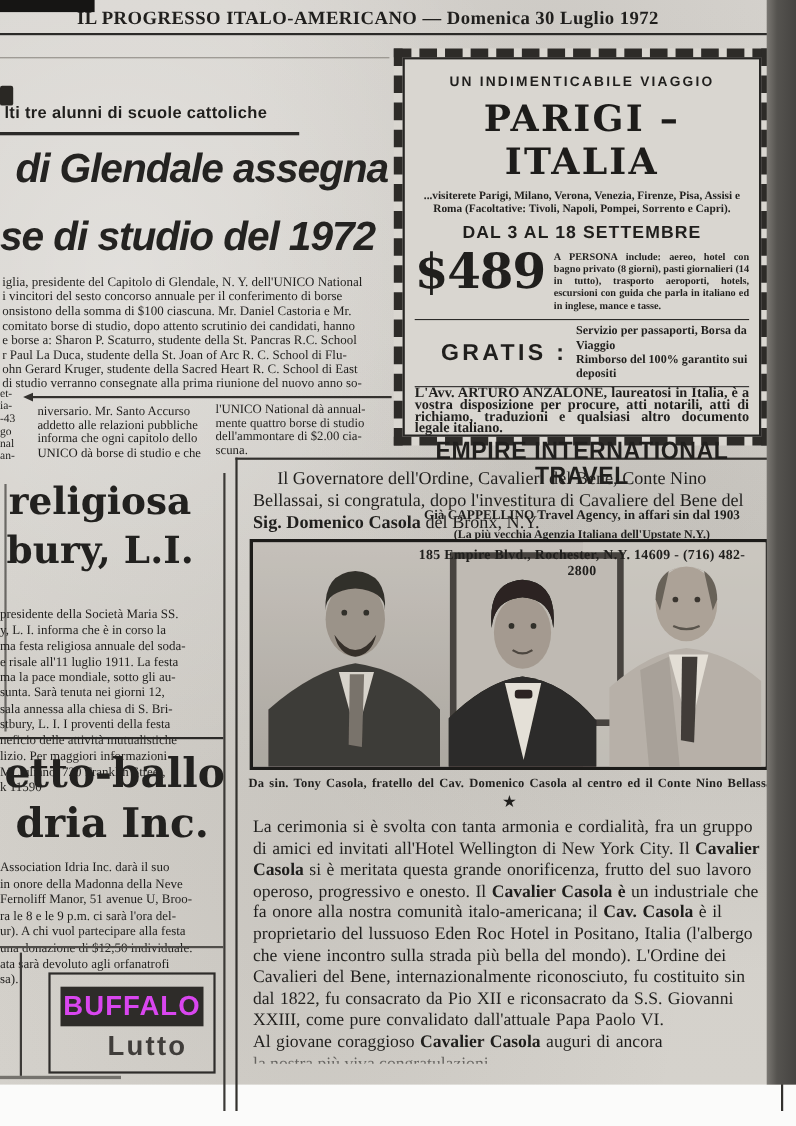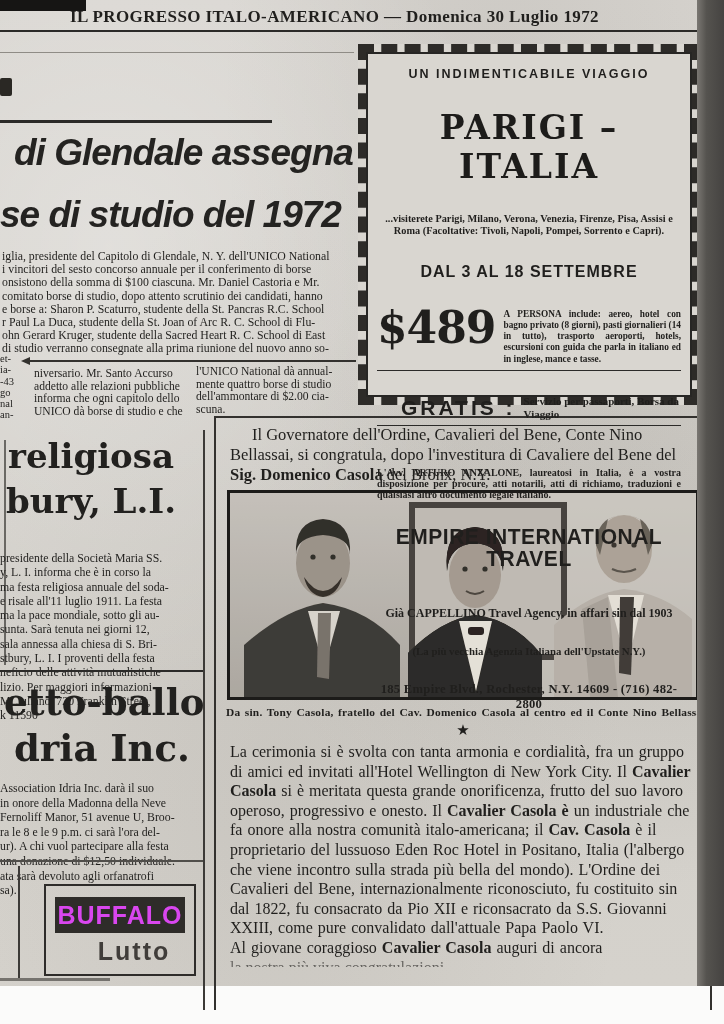--- a/index.html
+++ b/index.html
@@ -42,33 +42,33 @@
   #frag-col{left:0;top:353px;width:26px;}
   #frag-col div{font-size:10.5px;line-height:11.3px;}
   #fcol1{left:34px;top:368px;width:160px;}
   #fcol2{left:196px;top:366px;width:164px;}
   .fcol div{font-size:11.6px;line-height:12.6px;white-space:nowrap;}
 
   
   #ad{left:358px;top:44px;width:342px;height:361px;box-sizing:border-box;
       border:8px dashed #2d2b28;background:#d9d6d0;z-index:3;}
   #ad-inner{border:2px solid #272624;height:100%;box-sizing:border-box;padding:6px 9px 3px;
-      display:flex;flex-direction:column;gap:20px;}
+      display:flex;flex-direction:column;}
   .ctr{text-align:center;}
   #ad-tagline{font:bold 12.5px/1 "Liberation Sans","DejaVu Sans",sans-serif;letter-spacing:2px;margin-top:8px;}
   #ad-title{font-family:"DejaVu Serif",serif;font-weight:bold;font-size:33px;letter-spacing:2px;margin-top:7px;color:#1d1c1a;}
   #ad-itin{font-weight:bold;font-size:10.3px;line-height:12.5px;margin-top:7px;}
   #ad-dates{font:bold 16px/1 "Liberation Sans","DejaVu Sans",sans-serif;letter-spacing:1px;margin-top:6px;}
   #price-row{display:flex;align-items:flex-start;margin-top:6px;padding-bottom:5px;border-bottom:1.5px solid #2b2a28;}
   #price{font:bold 44px/1 "DejaVu Serif",serif;margin-right:8px;letter-spacing:-1px;}
   #price-details{font-weight:bold;font-size:9.3px;line-height:11.3px;text-align:justify;padding-top:3px;}
   #gratis-row{display:flex;align-items:center;margin-top:4px;padding-bottom:4px;border-bottom:1.5px solid #2b2a28;}
   #gratis-label{font:bold 21px/1 "Liberation Sans","DejaVu Sans",sans-serif;letter-spacing:3px;margin-right:8px;white-space:nowrap;margin-left:24px;}
   #gratis-details{font-weight:bold;font-size:11px;line-height:13px;}
-  #lawyer{font-weight:bold;font-size:10px;line-height:10.8px;margin-top:22px;text-align:justify;}
+  #lawyer{font-weight:bold;font-size:13px;line-height:10.8px;margin-top:0;text-align:justify;}
   #agency{font:bold 21px/1 "Liberation Sans","DejaVu Sans",sans-serif;letter-spacing:.5px;margin-top:6px;transform:scaleY(1.08);}
   #agency-sub{font-weight:bold;font-size:12px;margin-top:18px;}
   #agency-note{font-weight:bold;font-size:10.8px;margin-top:4px;}
   #agency-addr{font-weight:bold;font-size:12.6px;margin-top:5px;letter-spacing:.3px;}
 
   
   #col-rule{left:203px;top:430px;width:2px;height:580px;background:#3c3a37;}
   #left-edge-line{left:4px;top:440px;width:2px;height:225px;background:rgba(60,58,54,.7);}
   .news-head{font-family:"DejaVu Serif",serif;font-weight:bold;color:#22211f;white-space:nowrap;}
   #rel-h1{left:8px;top:436px;font-size:34px;}
@@ -109,20 +109,21 @@
   <div class="abs" id="corner-mark"></div>
   <div class="abs" id="edge-blob"></div>
 
   <div class="abs" id="masthead">
     <span>IL PROGRESSO ITALO-AMERICANO</span>
     <span class="date">— Domenica 30 Luglio 1972</span>
   </div>
   <div class="abs rule" id="head-rule"></div>
   <div class="abs" id="sub-rule"></div>
 
+  <div class="abs" id="kicker">lti tre alunni di scuole cattoliche</div>
   <div class="abs rule" id="kicker-rule"></div>
   <div class="abs big-head" id="hl1">di Glendale assegna</div>
   <div class="abs big-head" id="hl2">se di studio del 1972</div>
   <div class="abs" id="lt-body">
       <div>iglia, presidente del Capitolo di Glendale, N. Y. dell'UNICO National</div>
       <div>i vincitori del sesto concorso annuale per il conferimento di borse</div>
       <div>onsistono della somma di $100 ciascuna. Mr. Daniel Castoria e Mr.</div>
       <div>comitato borse di studio, dopo attento  scrutinio dei candidati, hanno</div>
       <div>e borse a: Sharon P. Scaturro, studente della St. Pancras R.C. School</div>
       <div>r Paul La Duca, studente della St. Joan of Arc R. C. School di Flu-</div>
@@ -158,20 +159,21 @@
       <div class="ctr" id="ad-itin">...visiterete Parigi, Milano, Verona, Venezia, Firenze, Pisa, Assisi e Roma (Facoltative: Tivoli, Napoli, Pompei, Sorrento e Capri).</div>
       <div class="ctr" id="ad-dates">DAL 3 AL 18 SETTEMBRE</div>
       <div id="price-row">
         <div id="price">$489</div>
         <div id="price-details">A PERSONA include: aereo, hotel con bagno privato (8 giorni), pasti giornalieri (14 in tutto), trasporto aeroporti, hotels, escursioni con guida che parla in italiano ed in inglese, mance e tasse.</div>
       </div>
       <div id="gratis-row">
         <div id="gratis-label">GRATIS :</div>
         <div id="gratis-details">
           <div>Servizio per passaporti, Borsa da Viaggio</div>
+          <div>Rimborso del 100% garantito sui depositi</div>
         </div>
       </div>
       <div id="lawyer">L'Avv. ARTURO ANZALONE, laureatosi in Italia, è a vostra disposizione per procure, atti notarili, atti di richiamo, traduzioni e qualsiasi altro documento legale italiano.</div>
       <div class="ctr" id="agency">EMPIRE INTERNATIONAL TRAVEL</div>
       <div class="ctr" id="agency-sub">Già CAPPELLINO Travel Agency, in affari sin dal 1903</div>
       <div class="ctr" id="agency-note">(La più vecchia Agenzia Italiana dell'Upstate N.Y.)</div>
       <div class="ctr" id="agency-addr">185 Empire Blvd., Rochester, N.Y. 14609 - (716) 482-2800</div>
     </div>
   </div>
 

